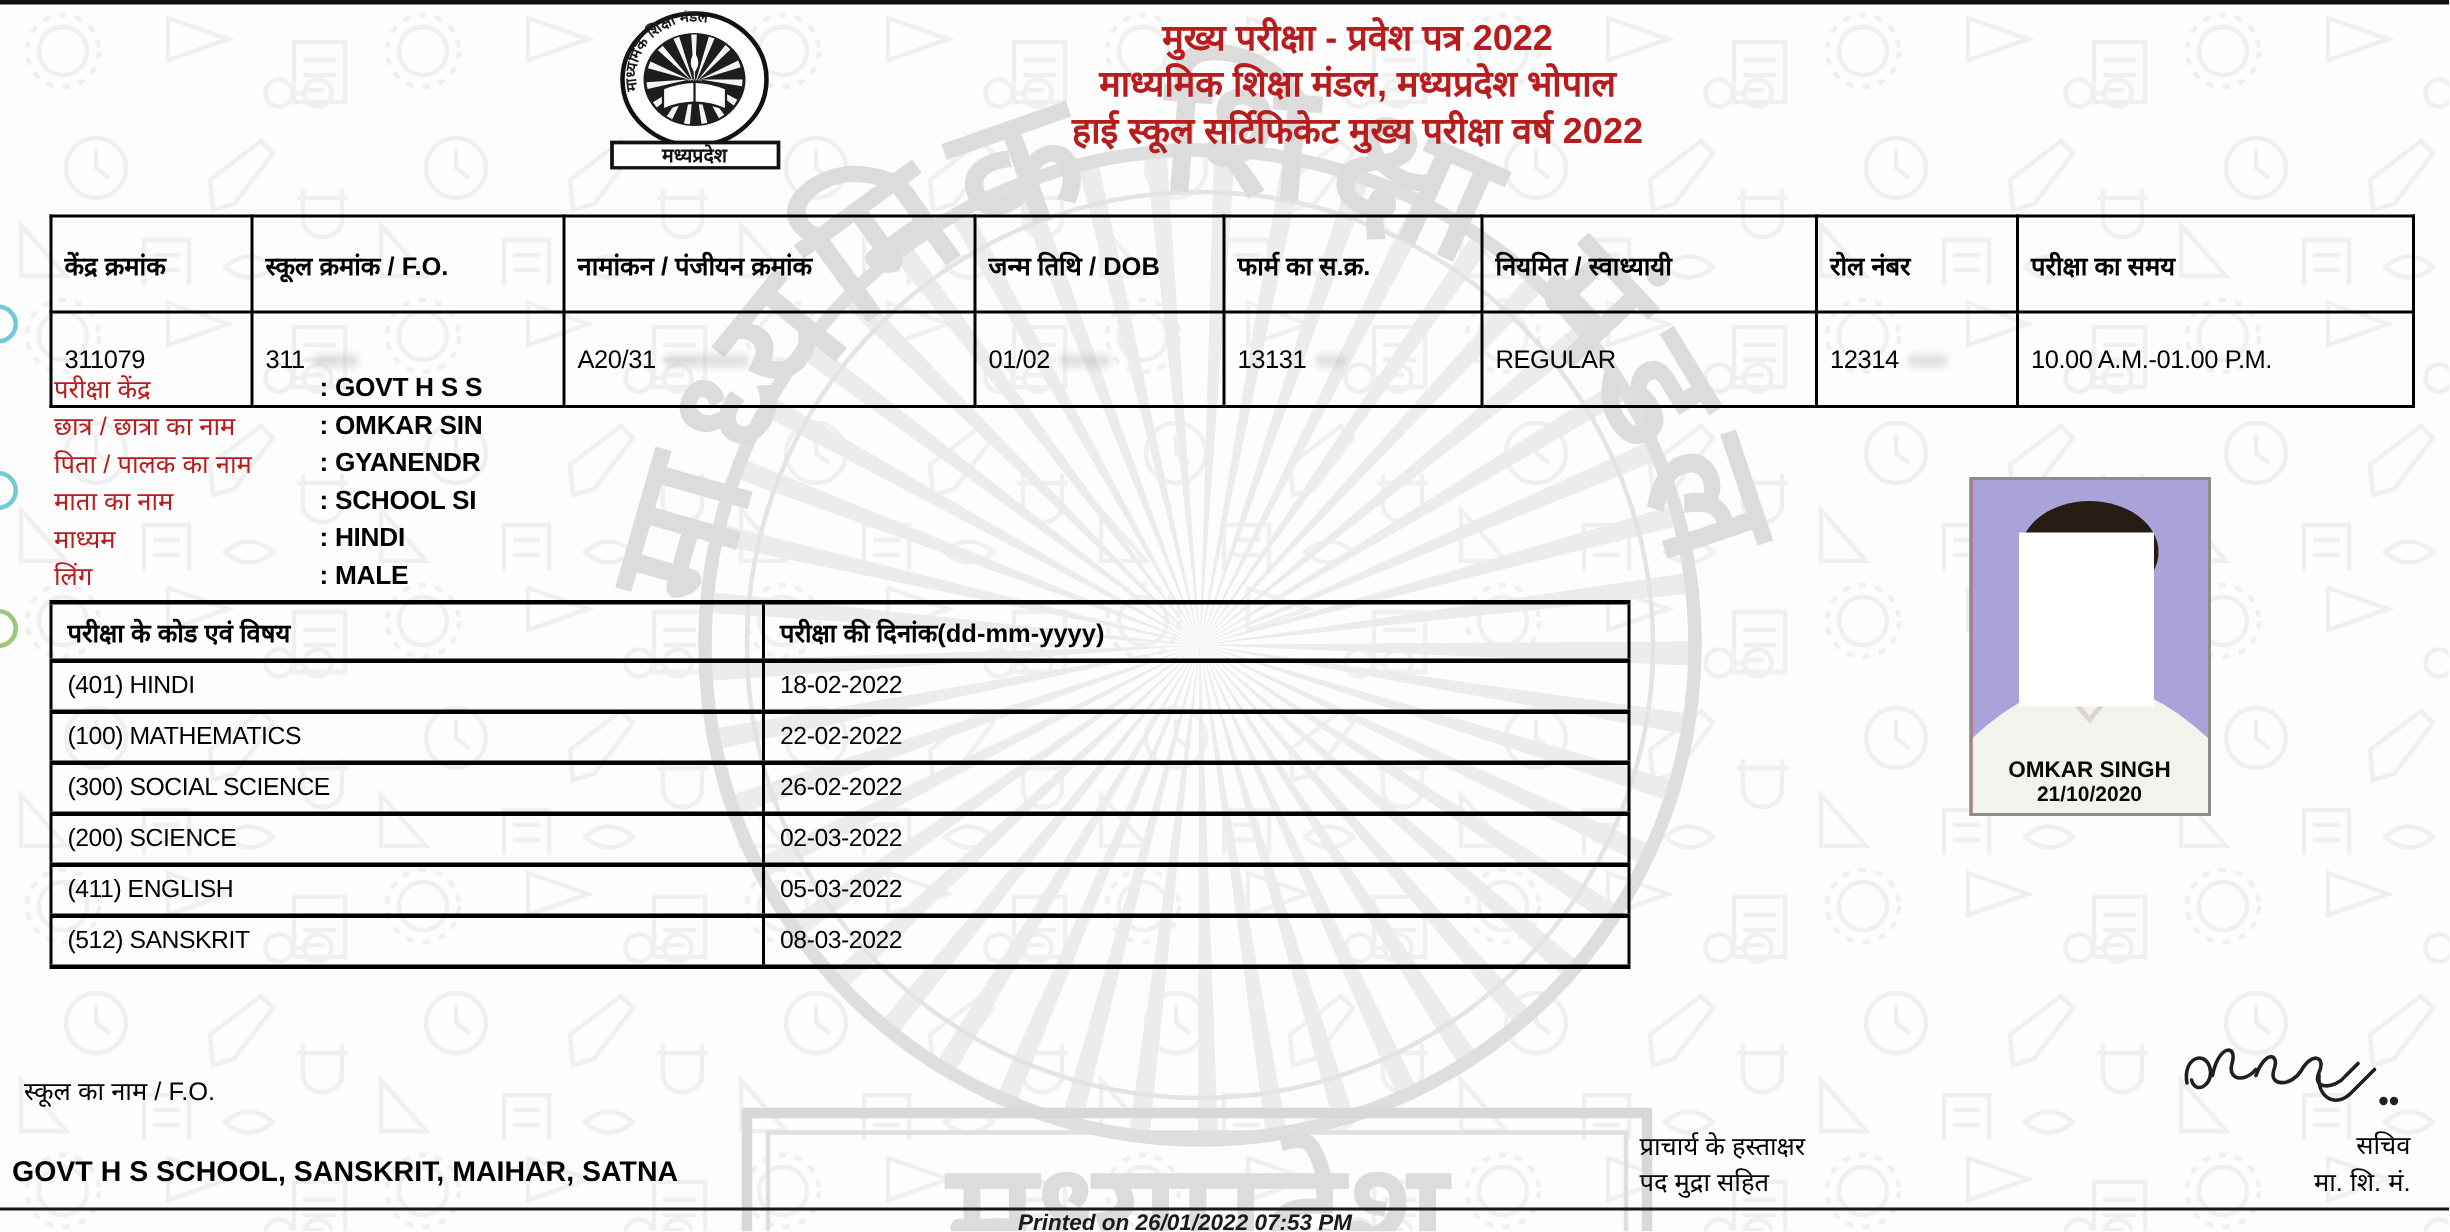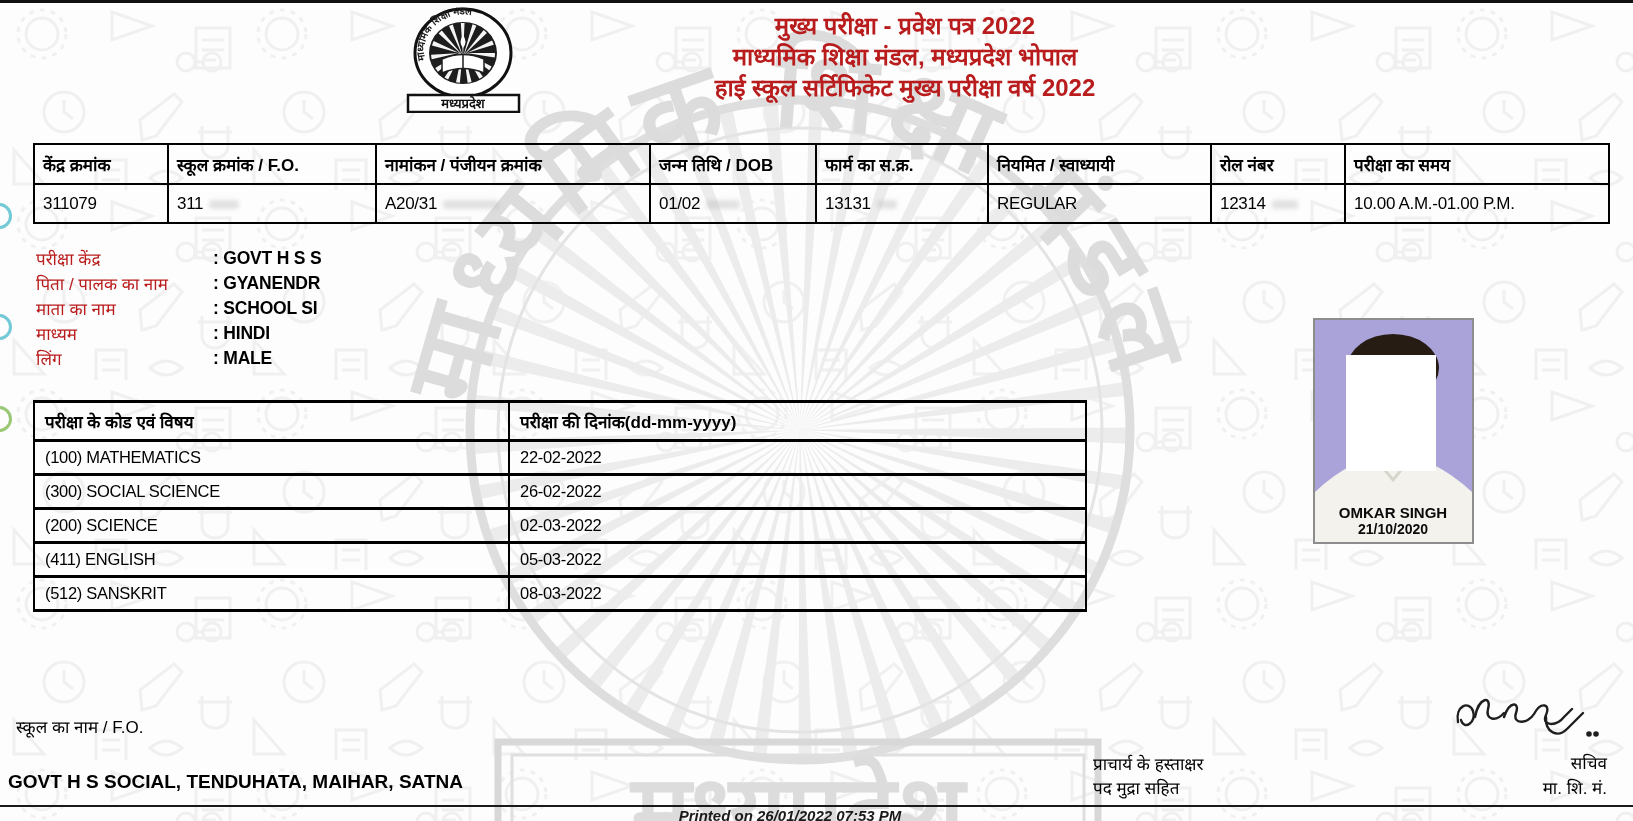--- a/index.html
+++ b/index.html
@@ -11,21 +11,21 @@
   
   .top-border{left:0;top:0;width:1633px;height:3px;background:#111;}
 
   
   .titles{left:450px;top:10px;width:910px;text-align:center;}
   .titles .t{font-weight:700;font-size:24px;line-height:31px;color:#b91c1c;letter-spacing:0px;}
 
   
   table{border-collapse:collapse;table-layout:fixed;background:transparent;}
   .info-table{left:33px;top:143px;}
-  .info-table th,.info-table td{border:2px solid #000;padding:0 8px;text-align:left;vertical-align:middle;overflow:hidden;white-space:nowrap;}
+  .info-table th,.info-table td{border:2px solid #000;padding:12px 8px;text-align:left;vertical-align:middle;overflow:hidden;white-space:nowrap;}
   .info-table th{height:38px;font-size:17px;font-weight:700;}
   .info-table td{height:37px;font-size:17px;font-weight:500;letter-spacing:-0.3px;}
 
   .smudge{display:inline-block;height:9px;background:#b9b9b9;opacity:.4;filter:blur(2px);
           margin-left:6px;border-radius:3px;vertical-align:baseline;}
 
   
   .student{left:36px;top:246px;width:560px;}
   .student .row{display:flex;height:25px;align-items:center;}
   .student .lbl{width:177px;font-size:17px;color:#b91c1c;}
@@ -157,20 +157,24 @@
     </tr>
   </tbody>
     </table>
 
   <div class="abs student">
     <div class="row">
       <span class="lbl">परीक्षा केंद्र</span>
       <span class="val"><span class="sep"></span><span>GOVT H S S</span></span>
     </div>
     <div class="row">
+      <span class="lbl">छात्र / छात्रा का नाम</span>
+      <span class="val"><span class="sep"></span><span>OMKAR SIN</span></span>
+    </div>
+    <div class="row">
       <span class="lbl">पिता / पालक का नाम</span>
       <span class="val"><span class="sep"></span><span>GYANENDR</span></span>
     </div>
     <div class="row">
       <span class="lbl">माता का नाम</span>
       <span class="val"><span class="sep"></span><span>SCHOOL SI</span></span>
     </div>
     <div class="row">
       <span class="lbl">माध्यम</span>
       <span class="val"><span class="sep"></span><span>HINDI</span></span>
@@ -183,20 +187,24 @@
 
   <table class="abs subjects-table" style="width:1052px;">
     <colgroup>
         <col style="width:475px">
         <col style="width:577px">
       </colgroup>
     <tbody>
         <tr>
       <th>परीक्षा के कोड एवं विषय</th>
       <th>परीक्षा की दिनांक(dd-mm-yyyy)</th>
+    </tr>
+    <tr>
+      <td>(401) HINDI</td>
+      <td>18-02-2022</td>
     </tr>
     <tr>
       <td>(100) MATHEMATICS</td>
       <td>22-02-2022</td>
     </tr>
     <tr>
       <td>(300) SOCIAL SCIENCE</td>
       <td>26-02-2022</td>
     </tr>
     <tr>
@@ -231,21 +239,21 @@
       <path d="M8,38 C5,22 19,16 23,27 C27,38 14,47 11,36"></path>
       <path d="M25,33 C29,12 42,12 38,25 C35,36 46,38 54,29"></path>
       <path d="M54,33 C60,16 70,18 66,29 C62,41 78,40 84,30 C91,17 101,20 96,31 C91,42 106,43 114,33 L122,25"></path>
       <path d="M96,33 C95,49 108,54 117,45 C123,39 129,33 133,29"></path>
       <circle cx="139" cy="50" r="1.6" fill="#1f1f1f"></circle>
       <circle cx="146" cy="50" r="1.6" fill="#1f1f1f"></circle>
     </g>
   </svg>
 
   <div class="abs school-label">स्कूल का नाम / F.O.</div>
-  <div class="abs school-name">GOVT H S SOCIAL, TENDUHATA, MAIHAR, SATNA</div>
+  <div class="abs school-name">GOVT H S SCHOOL, SANSKRIT, MAIHAR, SATNA</div>
 
   <div class="abs principal">
     <div>प्राचार्य के हस्ताक्षर</div>
     <div>पद मुद्रा सहित</div>
   </div>
 
   <div class="abs secretary">
     <div>सचिव</div>
     <div>मा. शि. मं.</div>
   </div>

